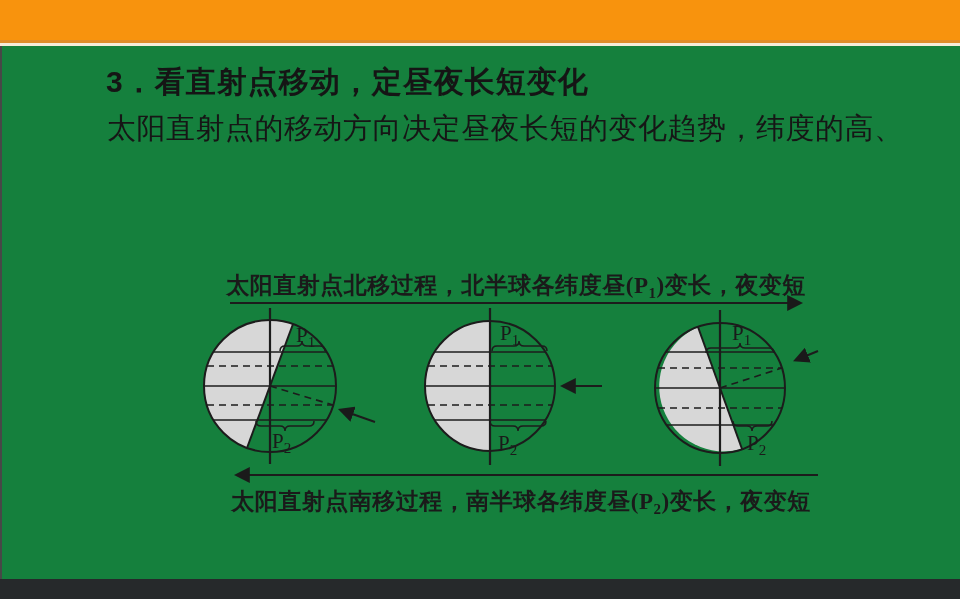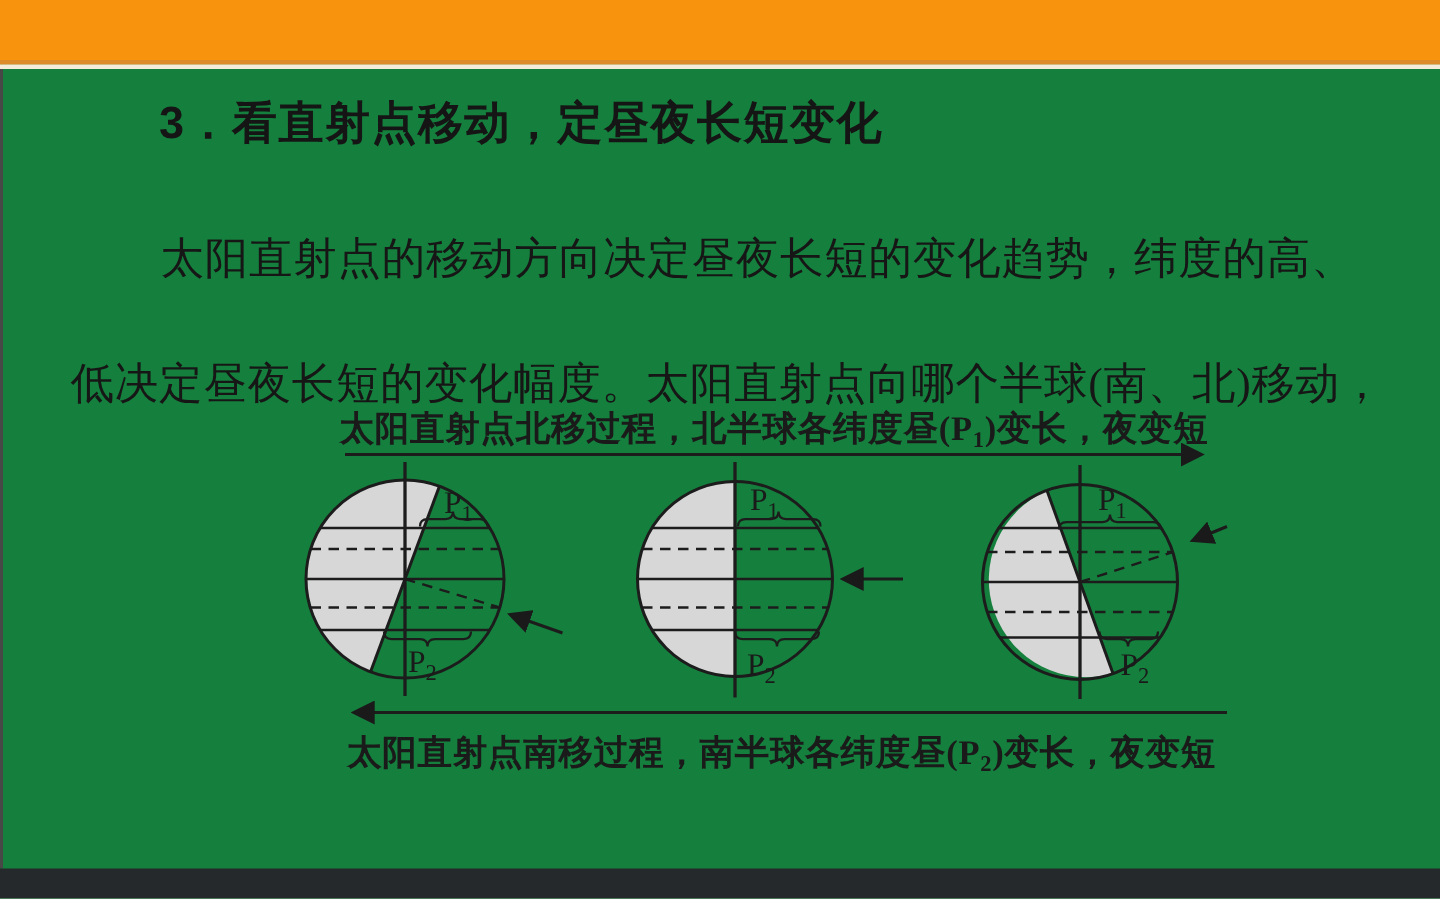--- a/index.html
+++ b/index.html
@@ -8,21 +8,21 @@
   .top-bar{position:absolute;left:0;top:0;width:960px;height:40px;background:#F8930D;
            border-bottom:3px solid #DE8C2B;}
   .top-bar-glow{position:absolute;left:0;top:43px;width:960px;height:3px;background:#F5ECDB;}
   .left-edge{position:absolute;left:0;top:46px;width:2px;height:533px;background:#474747;}
   .footer-bar{position:absolute;left:0;bottom:0;width:960px;height:20px;background:#26292B;}
   .slide-title{position:absolute;left:106px;top:62px;
                font-family:"Liberation Sans",sans-serif;font-weight:bold;font-size:30px;
                color:#151515;letter-spacing:1px;white-space:nowrap;}
   .para{position:absolute;left:47px;top:109px;width:890px;color:#161616;
         font-size:29px;line-height:38px;}
-  .para .line{height:38px;white-space:nowrap;letter-spacing:0.5px;margin-top:45px;}
+  .para .line{height:38px;white-space:nowrap;letter-spacing:0.5px;}
   .para .line.indent{padding-left:60px;}
   .diagram{position:absolute;left:0;top:258px;}
   .diagram text{fill:#1a1a1a;font-family:"Liberation Serif",serif;}
   .cap{font-size:23px;font-weight:bold;letter-spacing:0.5px;}
   .capsub{font-size:15px;font-weight:bold;}
   .plabel{font-size:21px;}
   .psub{font-size:15px;}
   .ln{stroke:#1c1c1c;stroke-width:1.6;fill:none;}
   .lnd{stroke:#1c1c1c;stroke-width:1.6;fill:none;stroke-dasharray:7 5;}
   .thick{stroke:#1c1c1c;stroke-width:2.2;fill:none;}
@@ -37,21 +37,20 @@
 <div class="page">
 
   <div class="top-bar"></div>
   <div class="top-bar-glow"></div>
   <div class="left-edge"></div>
 
   <div class="slide-title">3．看直射点移动，定昼夜长短变化</div>
 
   <div class="para">
     <div class="line indent">太阳直射点的移动方向决定昼夜长短的变化趋势，纬度的高、</div>
-    <div class="line">低决定昼夜长短的变化幅度。太阳直射点向哪个半球(南、北)移动，</div>
   </div>
 
   <svg class="diagram" width="960" height="262" viewBox="0 0 960 262">
     <defs>
       <marker id="ah" viewBox="0 0 10 10" refX="8" refY="5" markerWidth="8" markerHeight="8" orient="auto">
         <path d="M0,0 L10,5 L0,10 Z" fill="#1a1a1a"></path>
       </marker>
     </defs>
 
     <text class="cap" x="516" y="35" text-anchor="middle"><tspan>太阳直射点北移过程，北半球各纬度昼(P</tspan><tspan class="capsub" dy="5">1</tspan><tspan dy="-5">)变长，夜变短</tspan></text>

